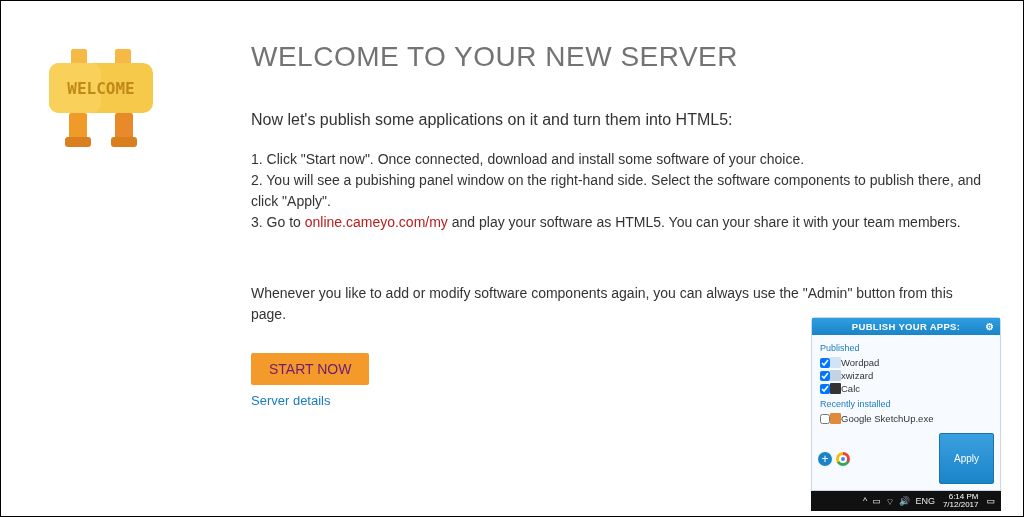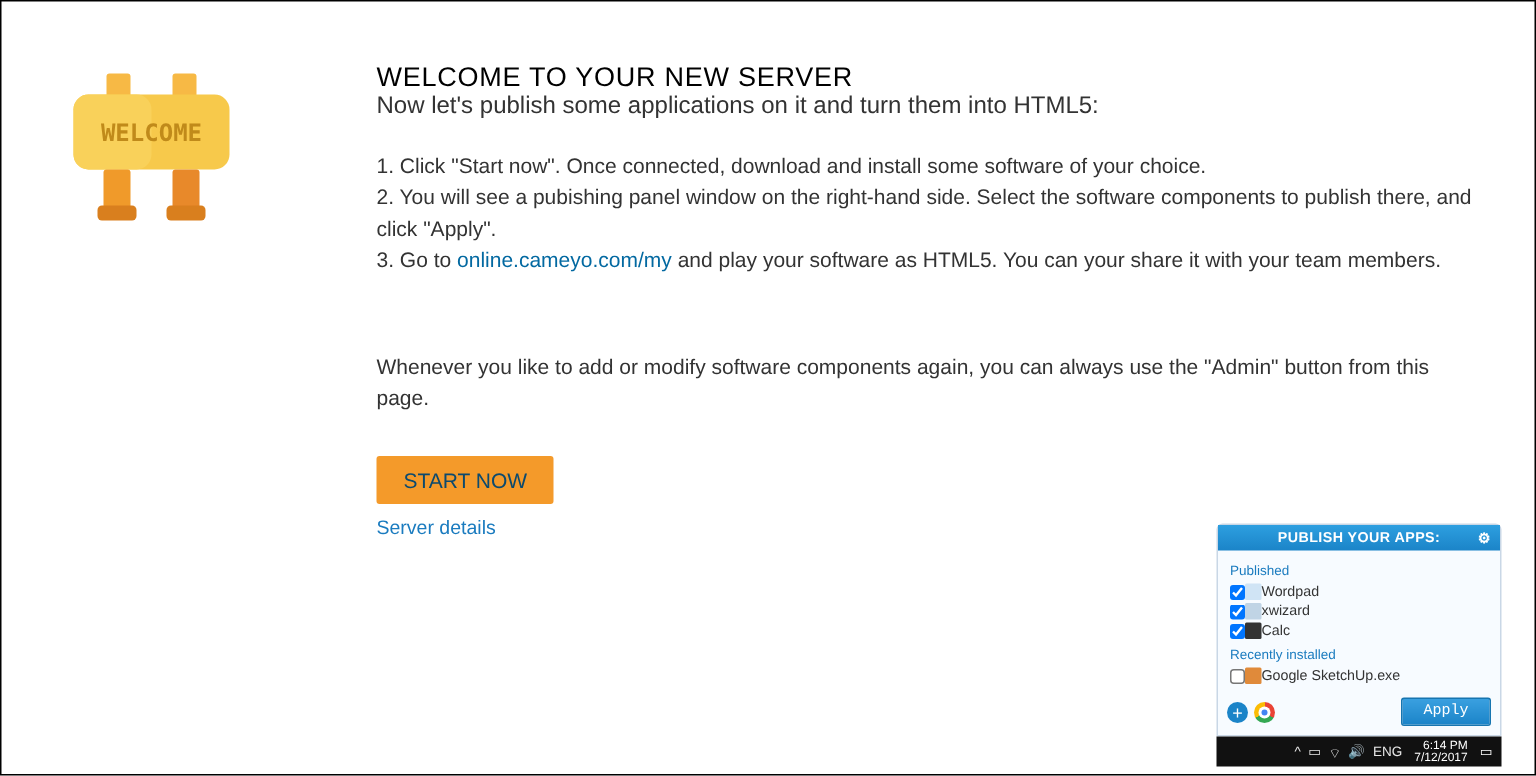--- a/index.html
+++ b/index.html
@@ -22,38 +22,39 @@
     flex-shrink: 0;
     margin-right: 80px;
     margin-top: 0;
     text-align: center;
   }
   .content {
     flex: 1;
     max-width: 740px;
   }
   h1 {
-    font-size: 18px;
+    font-size: 28px;
     font-weight: 400;
-    color: #000000;
+    color: #737373;
+    margin-bottom: 38px;
     letter-spacing: 0.5px;
   }
   .intro {
     font-size: 16px;
     color: #333;
     margin-bottom: 20px;
   }
   .steps {
     font-size: 14px;
     color: #333;
     line-height: 1.5;
     margin-bottom: 50px;
   }
   .steps .link {
-    color: #0369a1;
+    color: #b91c1c;
     text-decoration: none;
     cursor: pointer;
   }
   .bottom-row {
     display: flex;
     align-items: flex-start;
     justify-content: flex-end;
   }
   .bottom-left {
     flex: 1;
@@ -61,21 +62,21 @@
   }
   .note {
     font-size: 14px;
     color: #333;
     line-height: 1.5;
     margin-bottom: 28px;
   }
   .start-btn {
     display: inline-block;
     background: #f49a2a;
-    color: #0c4a6e;
+    color: #701a75;
     font-size: 14px;
     padding: 8px 18px;
     border: none;
     border-radius: 2px;
     cursor: pointer;
     margin-bottom: 8px;
   }
   .details-link {
     display: block;
     color: #1a7bbf;
@@ -150,24 +151,23 @@
   .circ {
     width: 14px; height: 14px;
     border-radius: 50%;
     display: inline-block;
   }
   .apply-btn {
     background: linear-gradient(#3aa0e0, #1b84c8);
     color: #fff;
     border: 1px solid #1675b0;
     font-size: 10px;
-    padding: 3px 14px;
+    padding: 19px 14px;
     border-radius: 2px;
     cursor: pointer;
-    font-family: Liberation Mono, monospace;
   }
   .taskbar {
     background: #111;
     color: #fff;
     font-size: 9px;
     height: 20px;
     display: flex;
     align-items: center;
     justify-content: flex-end;
     padding: 0 6px;

